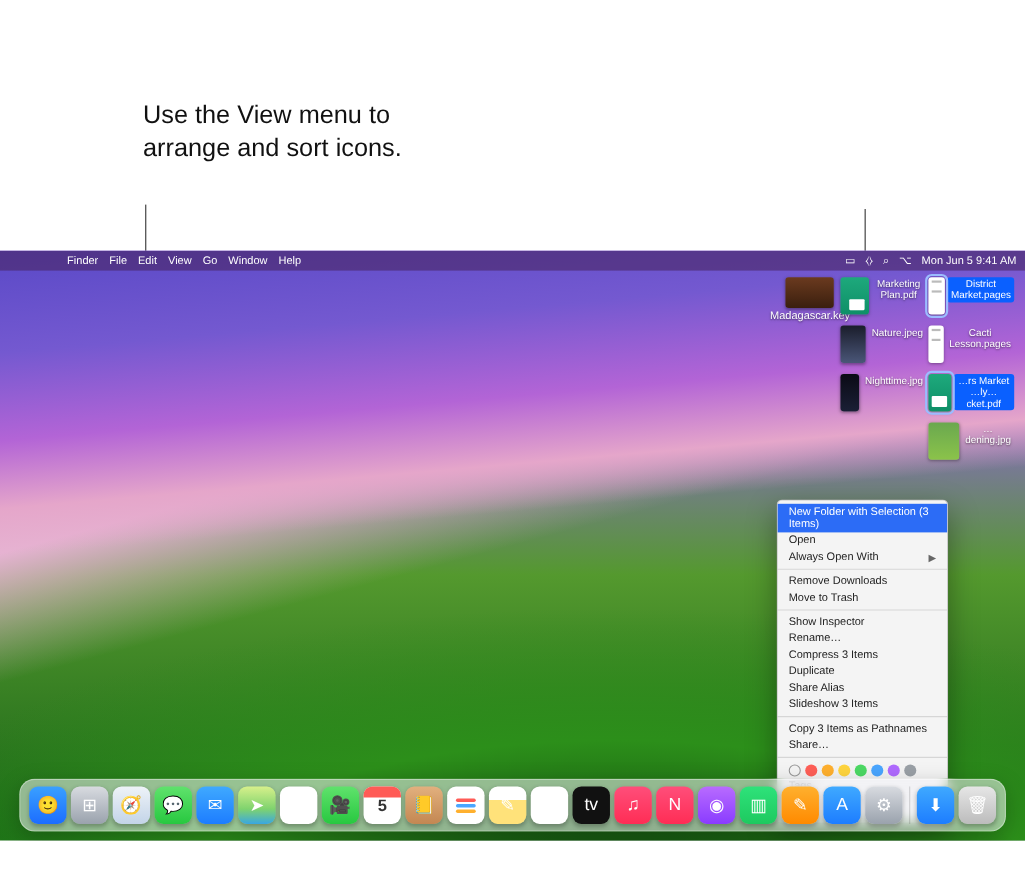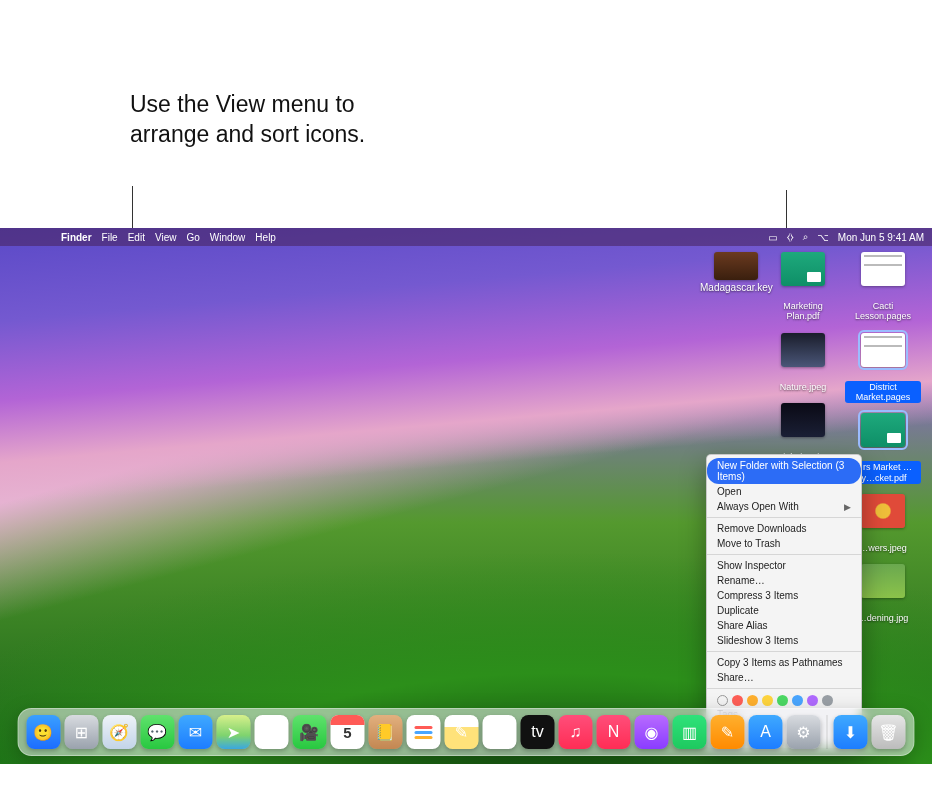--- a/index.html
+++ b/index.html
@@ -39,27 +39,27 @@
     position: absolute; top: 0; left: 0; right: 0; height: 18px;
     background: rgba(72,36,95,0.58);
     display: flex; align-items: center;
     color: #fff; font-size: 10px;
     padding: 0 8px;
   }
   .menubar .ml { display: flex; gap: 10px; align-items: center; }
   .menubar .ml span { cursor: default; }
   .menubar .mr { margin-left: auto; display: flex; gap: 9px; align-items: center; }
   .apple-logo { font-size: 11px; }
-  .app-name { font-weight: 700; padding-left: 43px; }
+  .app-name { font-weight: 400; padding-left: 43px; }
 
   .deskicons { position: absolute; top: 24px; right: 6px; width: 200px; }
   .col { position: absolute; top: 0; width: 78px; display: flex; flex-direction: column; gap: 10px; }
   .col-l { right: 84px; }
   .col-r { right: 4px; }
-  .dicon { display: flex; flex-direction: column; align-items: center; gap: 14px; }
+  .dicon { display: flex; flex-direction: row; align-items: flex-start; gap: 2px; }
   .dicon .thumb { width: 44px; height: 34px; border-radius: 3px; box-shadow: 0 1px 3px rgba(0,0,0,0.35); }
   .dicon .label { color: #fff; font-size: 9px; text-align: center; line-height: 1.15; text-shadow: 0 1px 2px rgba(0,0,0,0.6); max-width: 76px; padding: 1px 3px; border-radius: 3px; }
   .dicon.sel .label { background: #0a60ff; text-shadow: none; }
   .dicon.sel .thumb { outline: 2px solid #9bbcff; outline-offset: 1px; }
   .pdf-thumb { background: linear-gradient(#1ea97c,#0e8f67); position:relative;}
   .pdf-thumb::after{content:"";position:absolute;bottom:4px;right:4px;width:14px;height:10px;background:#fff;border-radius:1px;}
   .jpg-thumb { background: linear-gradient(135deg,#8ab6e8,#5a8fd8 60%,#e8d27a); }
   .jpeg-thumb { background: linear-gradient(#1a1d2b,#4a5678); }
   .night-thumb { background: linear-gradient(#0a0a15,#1a1f35); }
   .pages-thumb { background: #fff; position:relative; }
@@ -77,21 +77,21 @@
     width: 156px;
     background: #f4f4f4;
     border: 1px solid rgba(0,0,0,0.18);
     border-radius: 5px;
     box-shadow: 0 10px 26px rgba(0,0,0,0.35);
     font-size: 10px;
     color: #222;
     padding: 3px 0;
   }
   .ctxmenu .mi { padding: 2px 10px; display:flex; align-items:center; justify-content:space-between; cursor:default;}
-  .ctxmenu .mi.hl { background:#2c6cf6; color:#fff;border-radius:12px; }
+  .ctxmenu .mi.hl { background:#2c6cf6; color:#fff; }
   .ctxmenu hr { border:none; border-top:1px solid rgba(0,0,0,0.12); margin:3px 0; }
   .ctxmenu .tagrow { padding: 3px 10px 1px; display:flex; gap:4px; }
   .tag { width:11px;height:11px;border-radius:50%; }
   .tag.none{border:1.3px solid #999;background:transparent;}
   .tag.red{background:#ff5f57;} .tag.org{background:#ffb02e;} .tag.yel{background:#ffd53e;}
   .tag.grn{background:#4cd964;} .tag.blu{background:#4aa6ff;} .tag.pur{background:#b06bff;} .tag.gry{background:#9aa0a6;}
   .chev{font-size:9px;color:#666;}
 
   .dock {
     position:absolute; bottom:8px; left:50%; transform:translateX(-50%);
@@ -178,35 +178,31 @@
         <div class="dicon">
           <div class="thumb jpeg-thumb"></div>
           <div class="label">Nature.jpeg</div>
         </div>
         <div class="dicon">
           <div class="thumb night-thumb"></div>
           <div class="label">Nighttime.jpg</div>
         </div>
       </div>
     <div class="col col-r" id="col-r">
-        <div class="dicon">
-          <div class="thumb pages-thumb"></div>
-          <div class="label">Cacti Lesson.pages</div>
-        </div>
         <div class="dicon sel">
           <div class="thumb pages-thumb"></div>
           <div class="label">District Market.pages</div>
         </div>
+        <div class="dicon">
+          <div class="thumb pages-thumb"></div>
+          <div class="label">Cacti Lesson.pages</div>
+        </div>
         <div class="dicon sel">
           <div class="thumb pdf-thumb"></div>
           <div class="label">…rs Market …ly…cket.pdf</div>
-        </div>
-        <div class="dicon">
-          <div class="thumb flower-thumb"></div>
-          <div class="label">…wers.jpeg</div>
         </div>
         <div class="dicon">
           <div class="thumb garden-thumb"></div>
           <div class="label">…dening.jpg</div>
         </div>
       </div>
   </div>
 
   <div class="ctxmenu" id="ctxmenu">
       <div class="mi hl">

